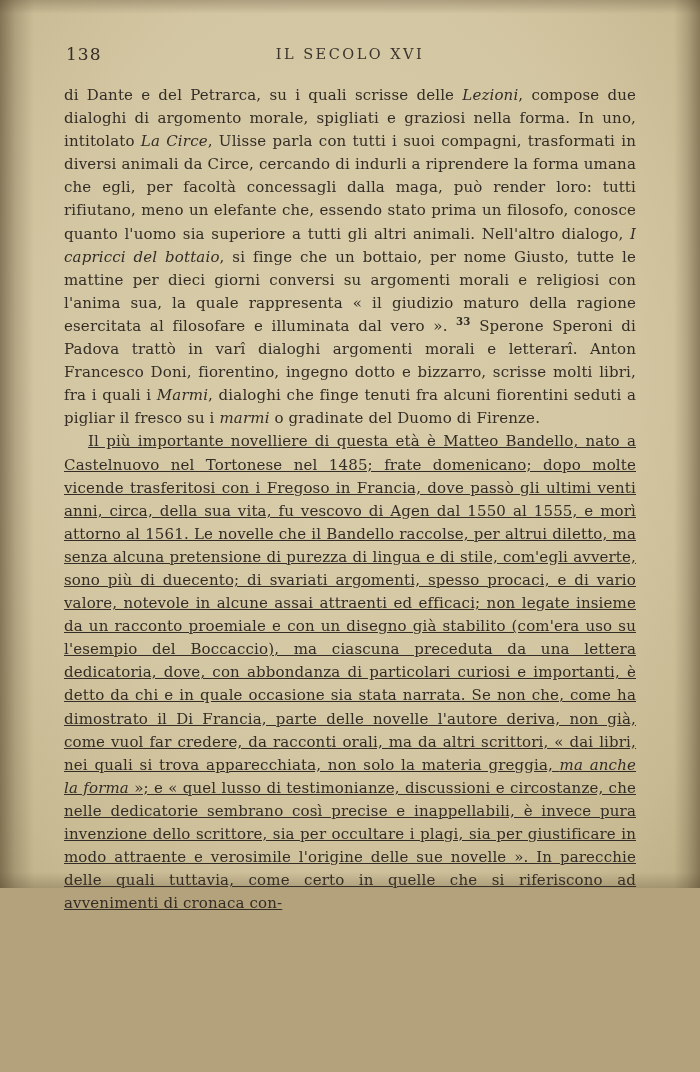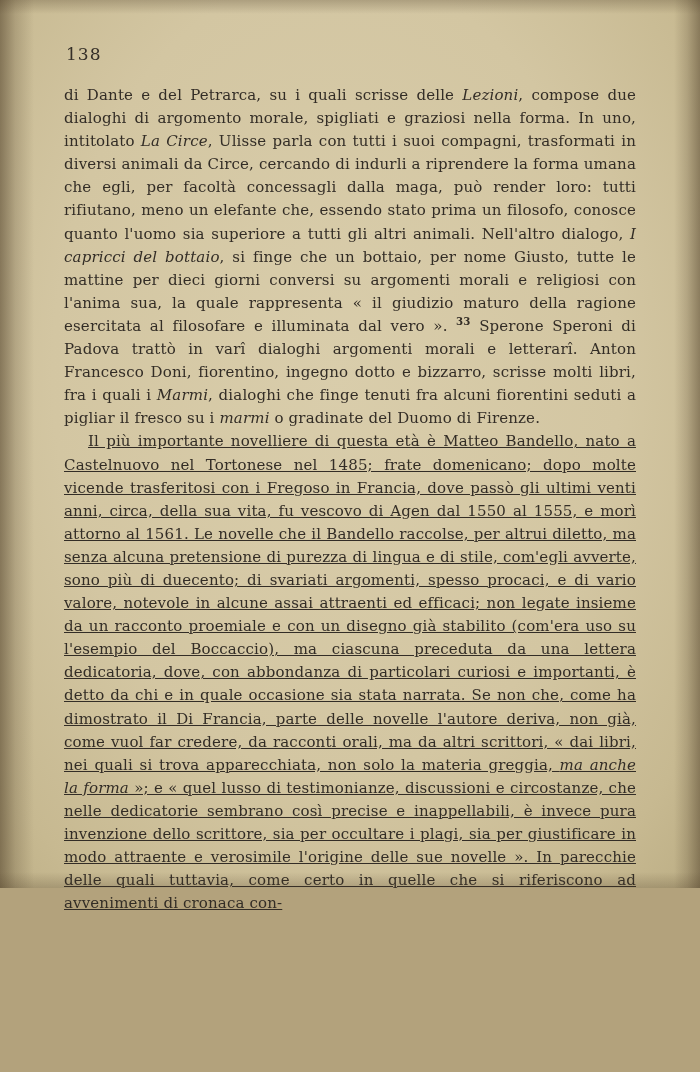--- a/index.html
+++ b/index.html
@@ -105,20 +105,21 @@
     font-weight: bold;
   }
 </style>
 </head>
 <body>
 
 <div class="scan">
   <div class="page-inner">
     <header class="running-head">
       <span class="pagenum">138</span>
+      <span class="running-title">IL SECOLO XVI</span>
     </header>
     <main class="text-body">
         <p class="para"><span>di Dante e del Petrarca, su i quali scrisse delle </span><i>Lezioni</i><span>, compose due dialoghi di argomento morale, spigliati e graziosi nella forma. In uno, intitolato </span><i>La Circe</i><span>, Ulisse parla con tutti i suoi compagni, trasformati in diversi animali da Circe, cercando di indurli a riprendere la forma umana che egli, per facoltà concessagli dalla maga, può render loro: tutti rifiutano, meno un elefante che, essendo stato prima un filosofo, conosce quanto l'uomo sia superiore a tutti gli altri animali. Nell'altro dialogo, </span><i>I capricci del bottaio</i><span>, si finge che un bottaio, per nome Giusto, tutte le mattine per dieci giorni conversi su argomenti morali e religiosi con l'anima sua, la quale rappresenta « il giudizio maturo della ragione esercitata al filosofare e illuminata dal vero ». </span><sup>33</sup><span> Sperone Speroni di Padova trattò in varî dialoghi argomenti morali e letterarî. Anton Francesco Doni, fiorentino, ingegno dotto e bizzarro, scrisse molti libri, fra i quali i </span><i>Marmi</i><span>, dialoghi che finge tenuti fra alcuni fiorentini seduti a pigliar il fresco su i </span><i>marmi</i><span> o gradinate del Duomo di Firenze.</span></p>
         <p class="para indent"><span>Il più importante novelliere di questa età è Matteo Bandello, nato a Castelnuovo nel Tortonese nel 1485; frate domenicano; dopo molte vicende trasferitosi con i Fregoso in Francia, dove passò gli ultimi venti anni, circa, della sua vita, fu vescovo di Agen dal 1550 al 1555, e morì attorno al 1561. Le novelle che il Bandello raccolse, per altrui diletto, ma senza alcuna pretensione di purezza di lingua e di stile, com'egli avverte, sono più di duecento; di svariati argomenti, spesso procaci, e di vario valore, notevole in alcune assai attraenti ed efficaci; non legate insieme da un racconto proemiale e con un disegno già stabilito (com'era uso su l'esempio del Boccaccio), ma ciascuna preceduta da una lettera dedicatoria, dove, con abbondanza di particolari curiosi e importanti, è detto da chi e in quale occasione sia stata narrata. Se non che, come ha dimostrato il Di Francia, parte delle novelle l'autore deriva, non già, come vuol far credere, da racconti orali, ma da altri scrittori, « dai libri, nei quali si trova apparecchiata, non solo la materia greggia, </span><i>ma anche la forma</i><span> »; e « quel lusso di testimonianze, discussioni e circostanze, che nelle dedicatorie sembrano così precise e inappellabili, è invece pura invenzione dello scrittore, sia per occultare i plagi, sia per giustificare in modo attraente e verosimile l'origine delle sue novelle ». In parecchie delle quali tuttavia, come certo in quelle che si riferiscono ad avvenimenti di cronaca con-</span></p>
       </main>
   </div>
   <div class="gutter-left"></div>
   <div class="edge-right"></div>
   <div class="edge-top"></div>
   <div class="edge-bottom"></div>

